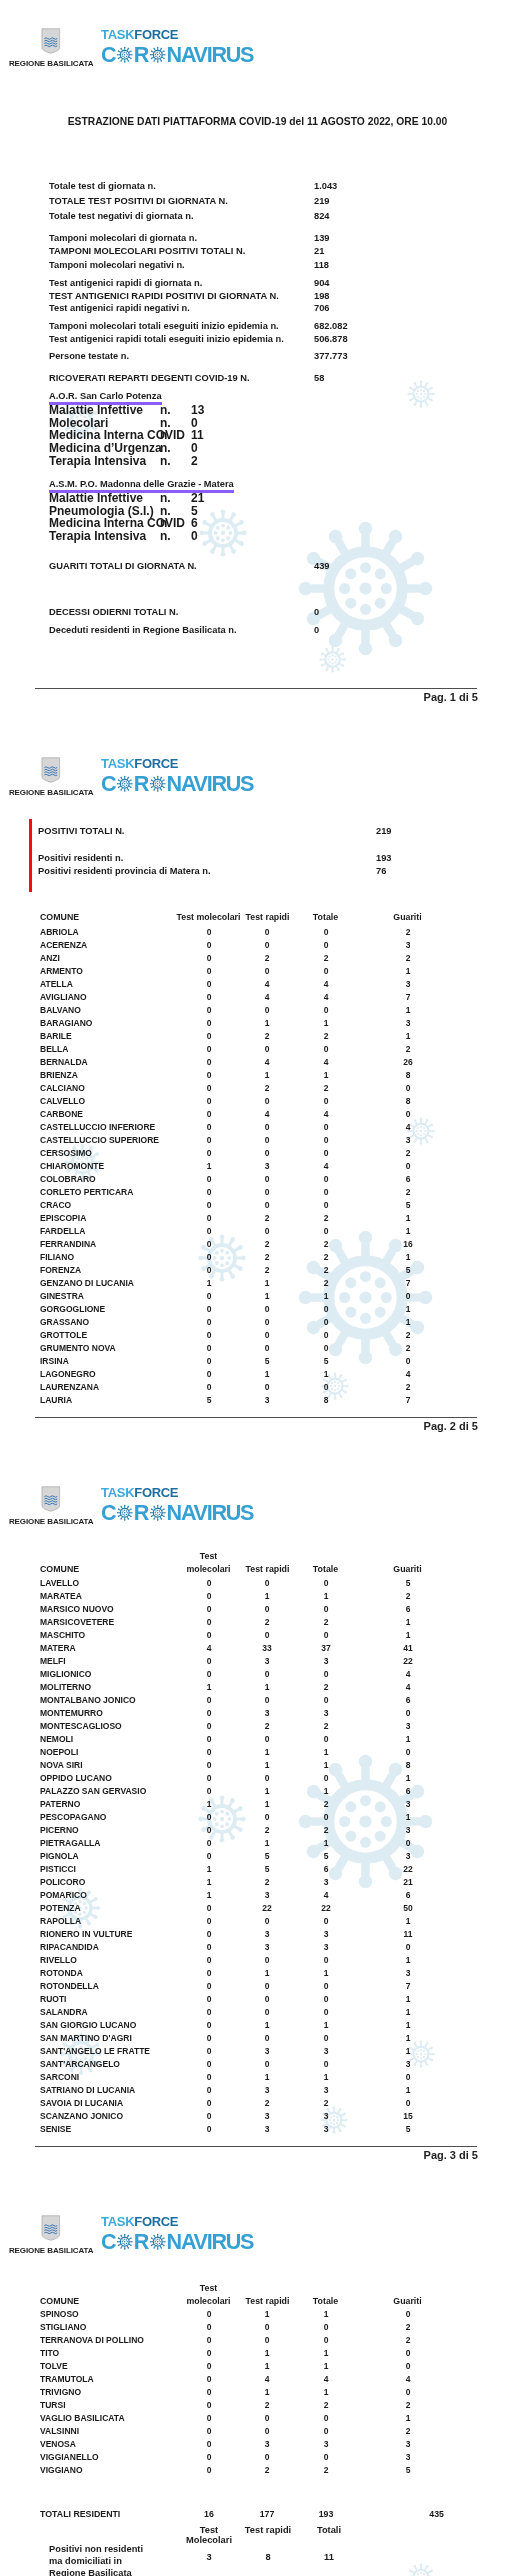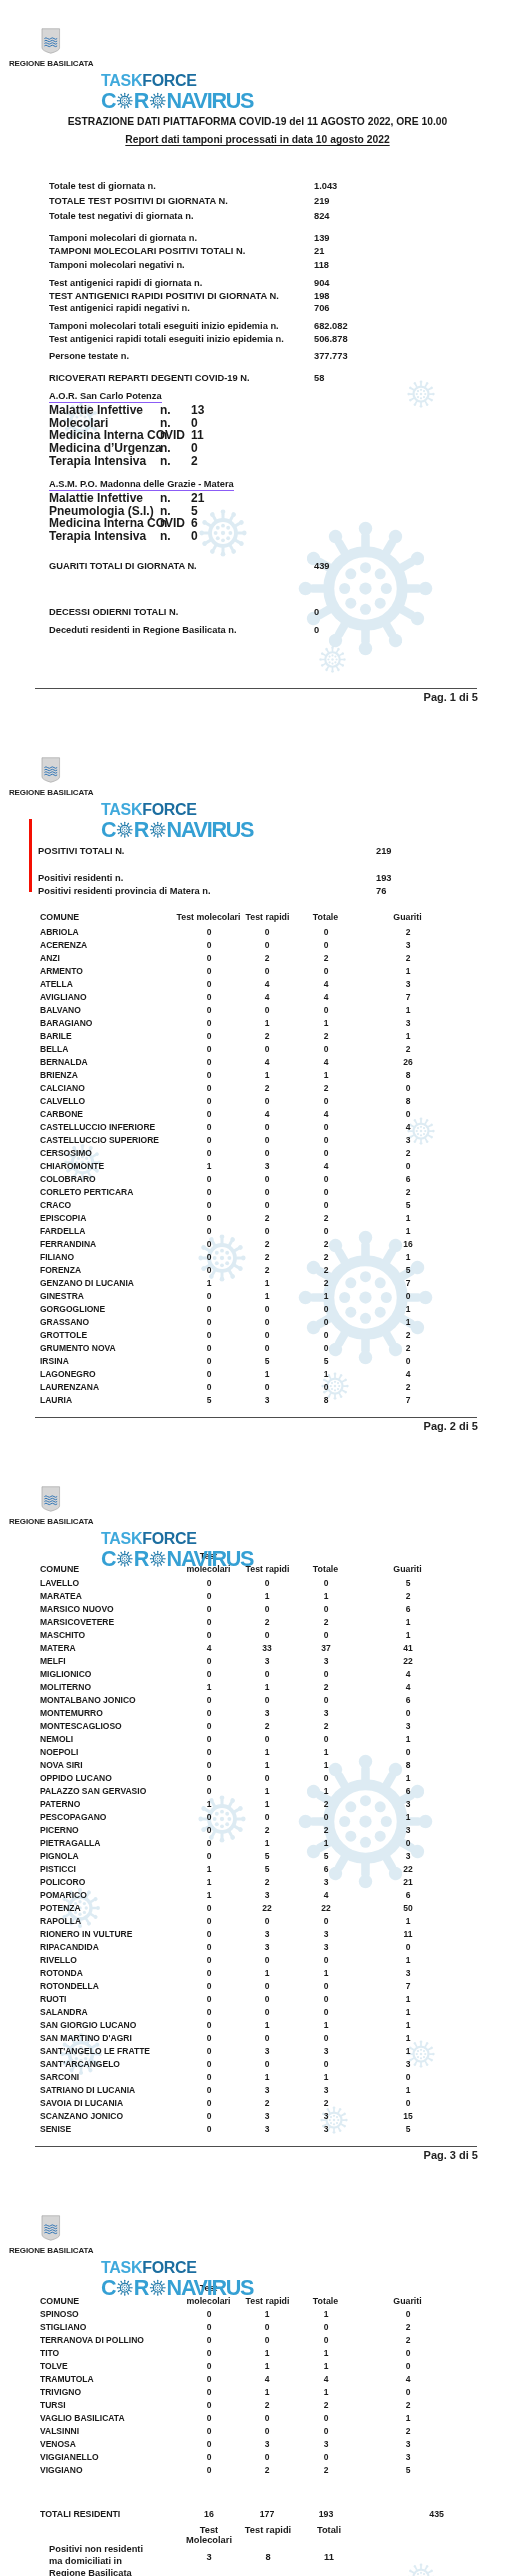--- a/index.html
+++ b/index.html
@@ -9,40 +9,40 @@
     font-family:"Liberation Sans", sans-serif; color:#1a1a1a;
   }
   .page { position:relative; width:515px; height:729px; overflow:hidden; }
 
   
   .hdr { position:absolute; left:0; top:0; width:515px; height:77px; z-index:2; }
   .logo-left { position:absolute; left:6.7px; top:28px; width:89px; text-align:center; }
   .logo-left svg.shield { width:19.6px; height:26px; display:inline-block; }
   .region-label { margin-top:2.6px; font-size:8px; font-weight:bold; letter-spacing:-0.1px; color:#1f1f1f; white-space:nowrap; }
   .brand { position:absolute; left:101px; top:28px; }
-  .brand-line1 { font-size:16px; font-weight:bold; letter-spacing:-0.3px; line-height:13.4px;margin-top:46px; }
+  .brand-line1 { font-size:13px; font-weight:bold; letter-spacing:-0.3px; line-height:13.4px; }
   .brand-line1 .task { color:#3fa9dc; }
   .brand-line1 .force { color:#1c6ea0; }
   .brand-line2 { margin-top:1.5px; font-size:21.6px; font-weight:bold; letter-spacing:-1.3px; color:#35a0d4; line-height:23px; white-space:nowrap; display:flex; align-items:center; }
   .brand-line2 svg.vo { width:17.5px; height:17.5px; color:#2a7fad; margin:0 0.5px; flex:none; }
 
   
   .wm { position:absolute; color:#a8cce0; opacity:0.38; z-index:0; }
   .title { position:absolute; left:0; width:100%; text-align:center; font-size:10.3px; font-weight:bold; white-space:nowrap; }
   .title .u-inner { text-decoration:underline; text-decoration-thickness:1px; text-underline-offset:2.1px; }
 
   .kvgrp { position:absolute; left:49px; width:448px; z-index:1; }
   .kv { position:relative; font-size:9.3px; font-weight:bold; white-space:nowrap; }
   .kv .val { position:absolute; left:265px; top:0; }
   .lh295 .kv { height:15px; line-height:15px; }
   .lh26  .kv { height:13.4px;   line-height:13.4px; }
   .lh245 .kv { height:12.6px; line-height:12.6px; }
 
   .hosp-head { position:absolute; left:49px; font-size:9.3px; font-weight:bold; z-index:1; }
-  .hosp-head span { border-bottom:1px solid #8b5cf6; padding-bottom:0.5px; }
+  .hosp-head span { border-bottom:3px solid #8b5cf6; padding-bottom:0.5px; }
   .hosprows { position:absolute; left:49px; width:258px; z-index:1; }
   .hrow { position:relative; height:12.7px; line-height:12.7px; font-size:12px; font-weight:bold; }
   .hrow .hn { position:absolute; left:111px; top:0; }
   .hrow .hv { position:absolute; left:142px; top:0; }
 
   
   .ctable { position:absolute; left:40px; width:453px; z-index:1; }
   .thead1 { position:absolute; left:40px; width:453px; height:13.4px; font-size:8.8px; font-weight:bold; z-index:1; }
   .thead2 { position:absolute; left:40px; width:453px; height:27px; font-size:8.8px; font-weight:bold; z-index:1; }
   .thead1 span, .thead2 span { position:absolute; top:0; }
@@ -70,21 +70,21 @@
   .e-head span { position:absolute; top:0; text-align:center; }
   .e1 { left:129px; width:62px; }
   .e2 { left:188px; width:62px; }
   .e3 { left:249px; width:62px; }
   .mlabel { position:absolute; left:49px; width:170px; font-size:9.3px; font-weight:bold; line-height:12px; z-index:1; }
   .mvals  { position:absolute; left:49px; width:361px; font-size:9.3px; font-weight:bold; z-index:1; }
   .mvals span { position:absolute; top:0; text-align:center; }
 
   
   .redbar { position:absolute; left:29px; top:90px; width:3.3px; height:73px; background:#f40f02; z-index:1; }
-  .pgrp { position:absolute; left:38px; width:453px; z-index:1;margin-top:20px; }
+  .pgrp { position:absolute; left:38px; width:453px; z-index:1; }
   .pgrp .kv .val { left:338px; }
 
   
   .frule { position:absolute; left:35px; top:688px; width:442px; height:1px; background:#4d4d4d; z-index:1; }
   .pagenum { position:absolute; right:37px; top:691px; font-size:11px; font-weight:600; color:#222; z-index:1; }
 </style>
 </head>
 <body>
 
 <svg width="0" height="0" style="position:absolute" aria-hidden="true">
@@ -177,21 +177,20 @@
               <svg class="vo" viewBox="0 0 34 34" width="17.5" height="17.5">
                 <use href="#virus"></use>
               </svg>
               <span>NAVIRUS</span>
       </div>
     </div>
   </div>
 </div>
 
     <div class="title" style="top:116px">ESTRAZIONE DATI PIATTAFORMA COVID-19 del 11 AGOSTO 2022, ORE 10.00</div>
-    <div class="title" style="top:134px"><span class="u-inner">Report dati tamponi processati in data 10 agosto 2022</span></div>
 
     <div class="kvgrp lh295" style="top:179px">
 
     <div class="kv"><span class="lbl">Totale test di giornata n.</span><span class="val">1.043</span></div>
         <div class="kv"><span class="lbl">TOTALE TEST POSITIVI DI GIORNATA N.</span><span class="val">219</span></div>
         <div class="kv"><span class="lbl">Totale test negativi di giornata n.</span><span class="val">824</span></div>
       </div>
     <div class="kvgrp lh26" style="top:232px">
 
     <div class="kv"><span class="lbl">Tamponi molecolari di giornata n.</span><span class="val">139</span></div>

